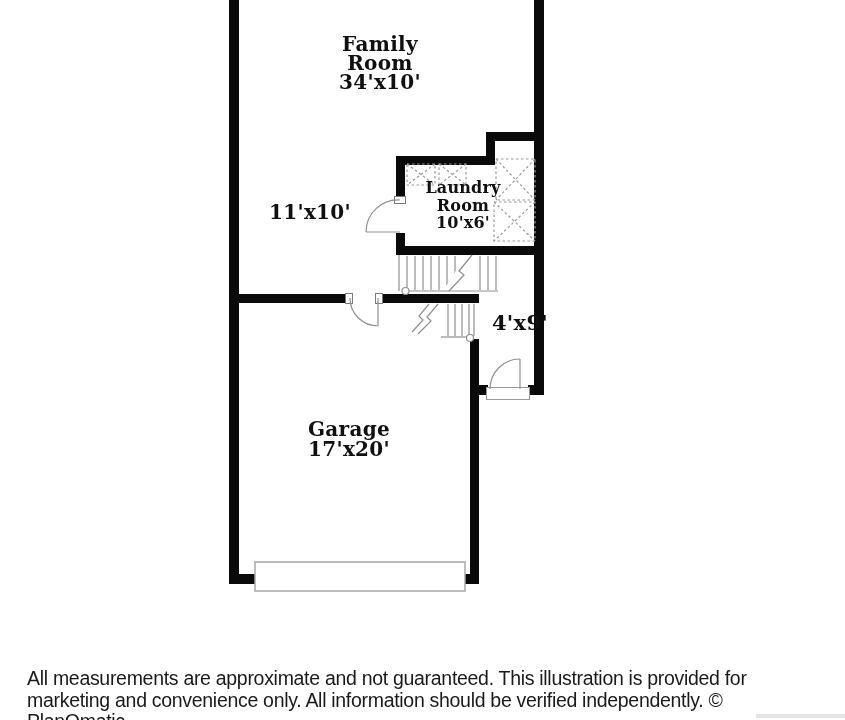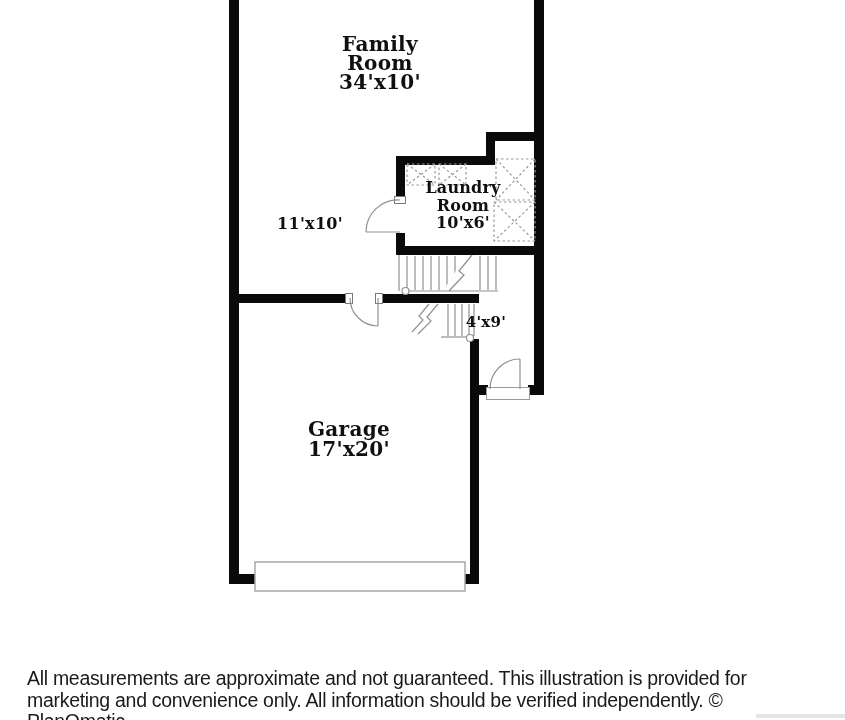--- a/index.html
+++ b/index.html
@@ -9,23 +9,23 @@
   }
   .wall{position:absolute;background:#0a0a0a;}
   .stop{position:absolute;background:#ffffff;border:1px solid #7a7a7a;box-sizing:border-box;}
   .threshold{position:absolute;background:#ffffff;border:1px solid #9a9a9a;box-sizing:border-box;}
   svg.lines{position:absolute;left:0;top:0;}
   .room-label{
     position:absolute;text-align:center;color:#101010;font-weight:bold;
     white-space:pre-line;letter-spacing:0.3px;
   }
   .lbl-family{left:300px;top:35px;width:160px;font-size:20px;line-height:19px;}
-  .lbl-open{left:256px;top:214px;width:108px;font-size:16px;line-height:20px;}
+  .lbl-open{left:256px;top:202px;width:108px;font-size:20px;line-height:20px;}
   .lbl-laundry{left:403px;top:179px;width:120px;font-size:16px;line-height:17.5px;letter-spacing:0.2px;text-align:center;}
-  .lbl-hall{left:442px;top:312px;width:88px;font-size:15px;line-height:21px;}
+  .lbl-hall{left:476px;top:312px;width:88px;font-size:21px;line-height:21px;}
   .lbl-garage{left:279px;top:420px;width:140px;font-size:20px;line-height:19.5px;}
   .footer{
     position:absolute;left:0;top:668px;width:723px;text-align:left;
     font-family:"Liberation Sans",sans-serif;font-size:19.5px;line-height:21.5px;
     color:#1a1a1a;letter-spacing:-0.3px;padding-left:27px;
   }
   .watermark{position:absolute;left:756px;top:714px;width:89px;height:4px;background:#dedede;opacity:.8;}
 </style>
 </head>
 <body>

